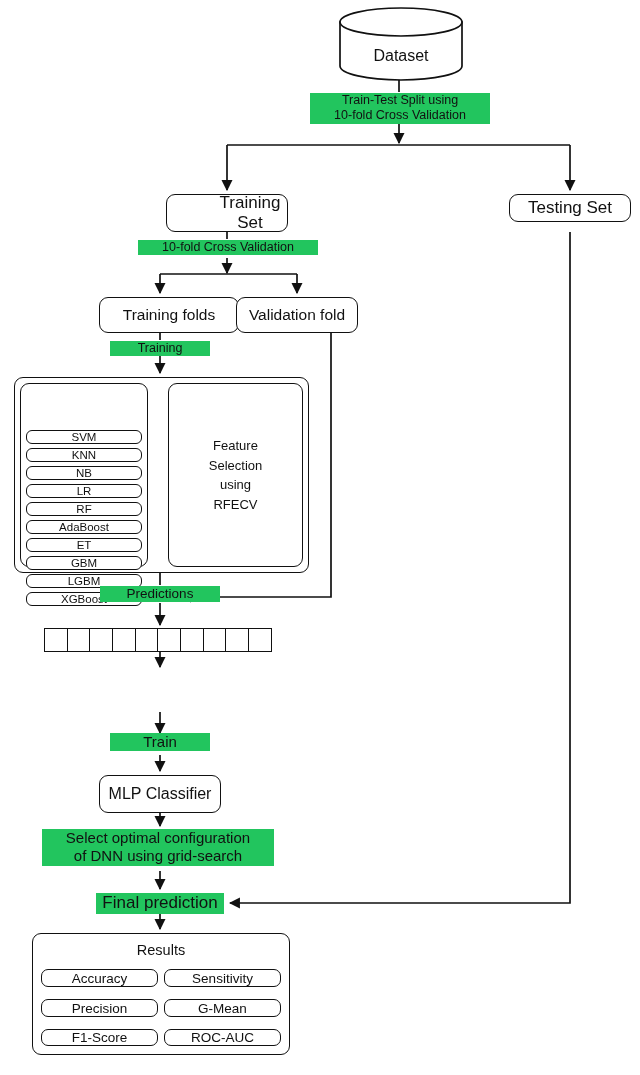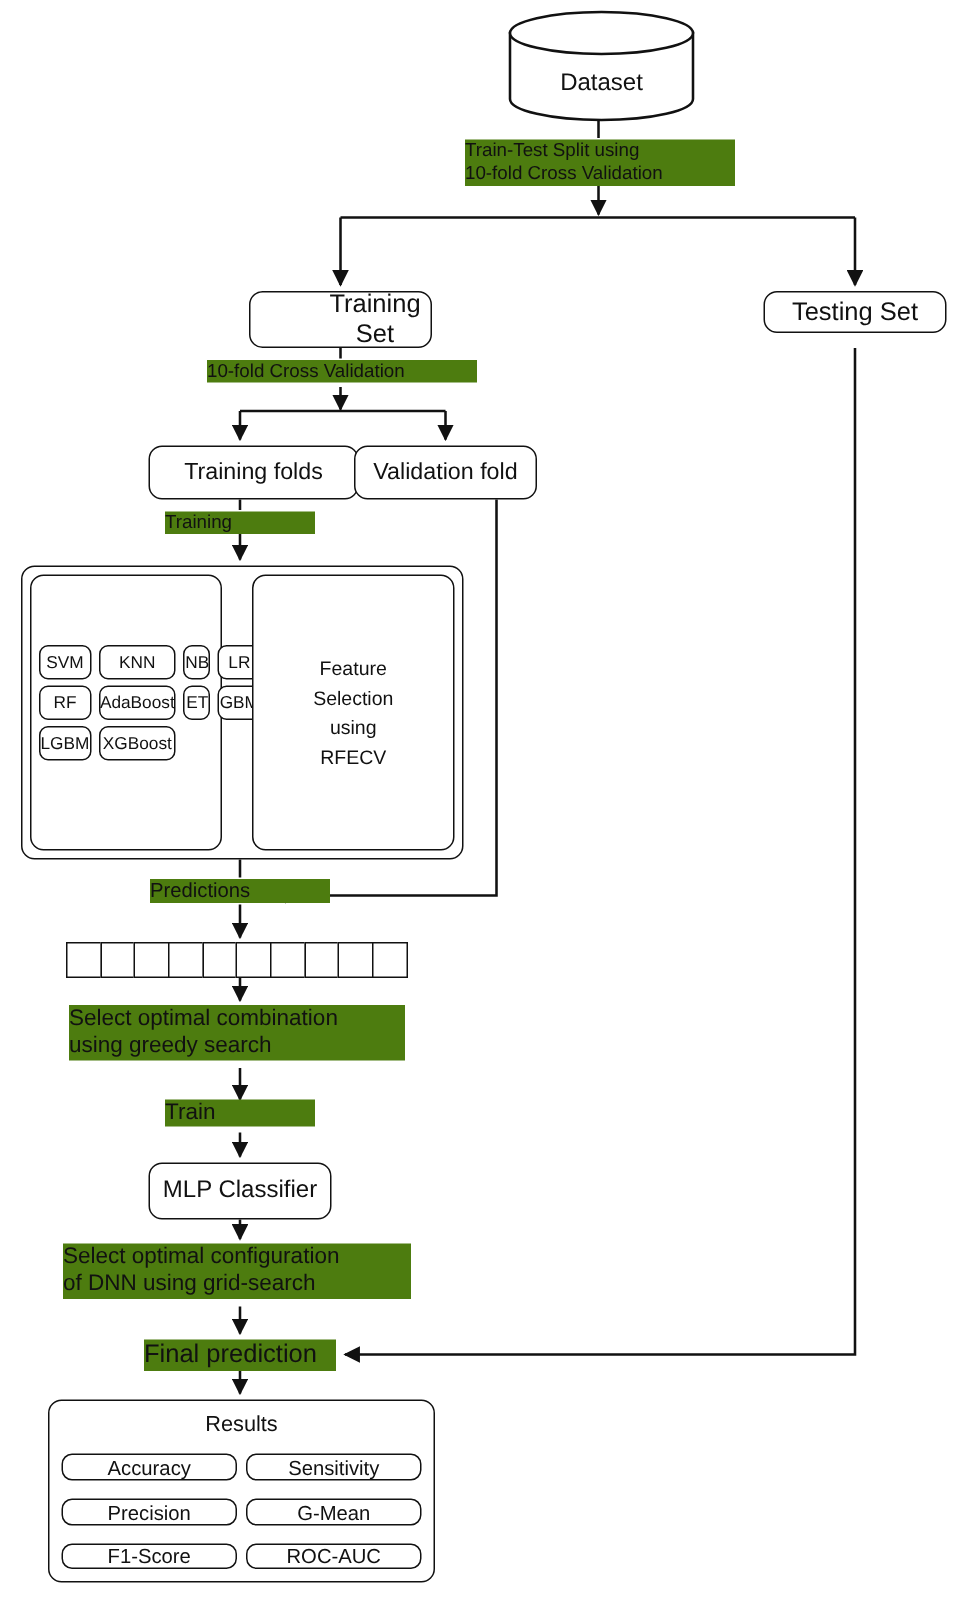--- a/index.html
+++ b/index.html
@@ -28,22 +28,22 @@
     align-items:center;
     justify-content:center;
     text-align:center;
     background:#ffffff;
     border:1.6px solid #111111;
     border-radius:9px;
     line-height:1.16;
   }
   .lbl{
     position:absolute;
-    text-align:left;
-    background:#4d7c0f;
+    text-align:center;
+    background:#22c55e;
     line-height:1.22;
     white-space:pre-line;
   }
   .cyl-text{
     position:absolute;
     text-align:center;
     width:100%;
   }
   .n-training-set{left:166px;top:194px;width:122px;height:38px;font-size:17px;padding-left:46px;}
   .n-testing-set{left:509px;top:194px;width:122px;height:28px;font-size:17px;}
@@ -60,21 +60,21 @@
   }
   .n-bigbox{left:14px;top:377px;width:295px;height:196px;}
   .n-candidates{left:20px;top:383px;width:128px;height:184px;font-size:12px;}
   .n-rfecv{left:168px;top:383px;width:135px;height:184px;}
   .cand-title{
     position:absolute;left:0;top:10px;width:100%;
     text-align:center;font-size:12.5px;line-height:1.2;white-space:pre-line;
   }
   .cand-grid{
     position:absolute;left:5px;top:46px;right:5px;bottom:5px;
-    display:grid;grid-template-columns:1fr 1fr 1fr 1fr;grid-template-rows:repeat(5,1fr);
+    display:grid;grid-template-columns:1fr;grid-template-rows:repeat(5,1fr);
     gap:4px 5px;
   }
   .chip{
     display:flex;align-items:center;justify-content:center;
     border:1.4px solid #111111;border-radius:6px;background:#ffffff;
     font-size:11.5px;
   }
   .rfecv-text{
     position:absolute;left:0;top:0;width:100%;height:100%;
     display:flex;align-items:center;justify-content:center;
@@ -234,22 +234,20 @@
       <div class="pred-cell"></div>
       <div class="pred-cell"></div>
       <div class="pred-cell"></div>
       <div class="pred-cell"></div>
       <div class="pred-cell"></div>
       <div class="pred-cell"></div>
       <div class="pred-cell"></div>
       <div class="pred-cell"></div>
     </div>
 
-  <div class="lbl t-greedy">Select optimal combination
-using greedy search</div>
 
   <div class="lbl t-train">Train</div>
 
   <div class="node n-mlp">MLP Classifier</div>
 
   <div class="lbl t-gridsearch">Select optimal configuration
 of DNN using grid-search</div>
 
   <div class="lbl t-finalpred">Final prediction</div>
 

